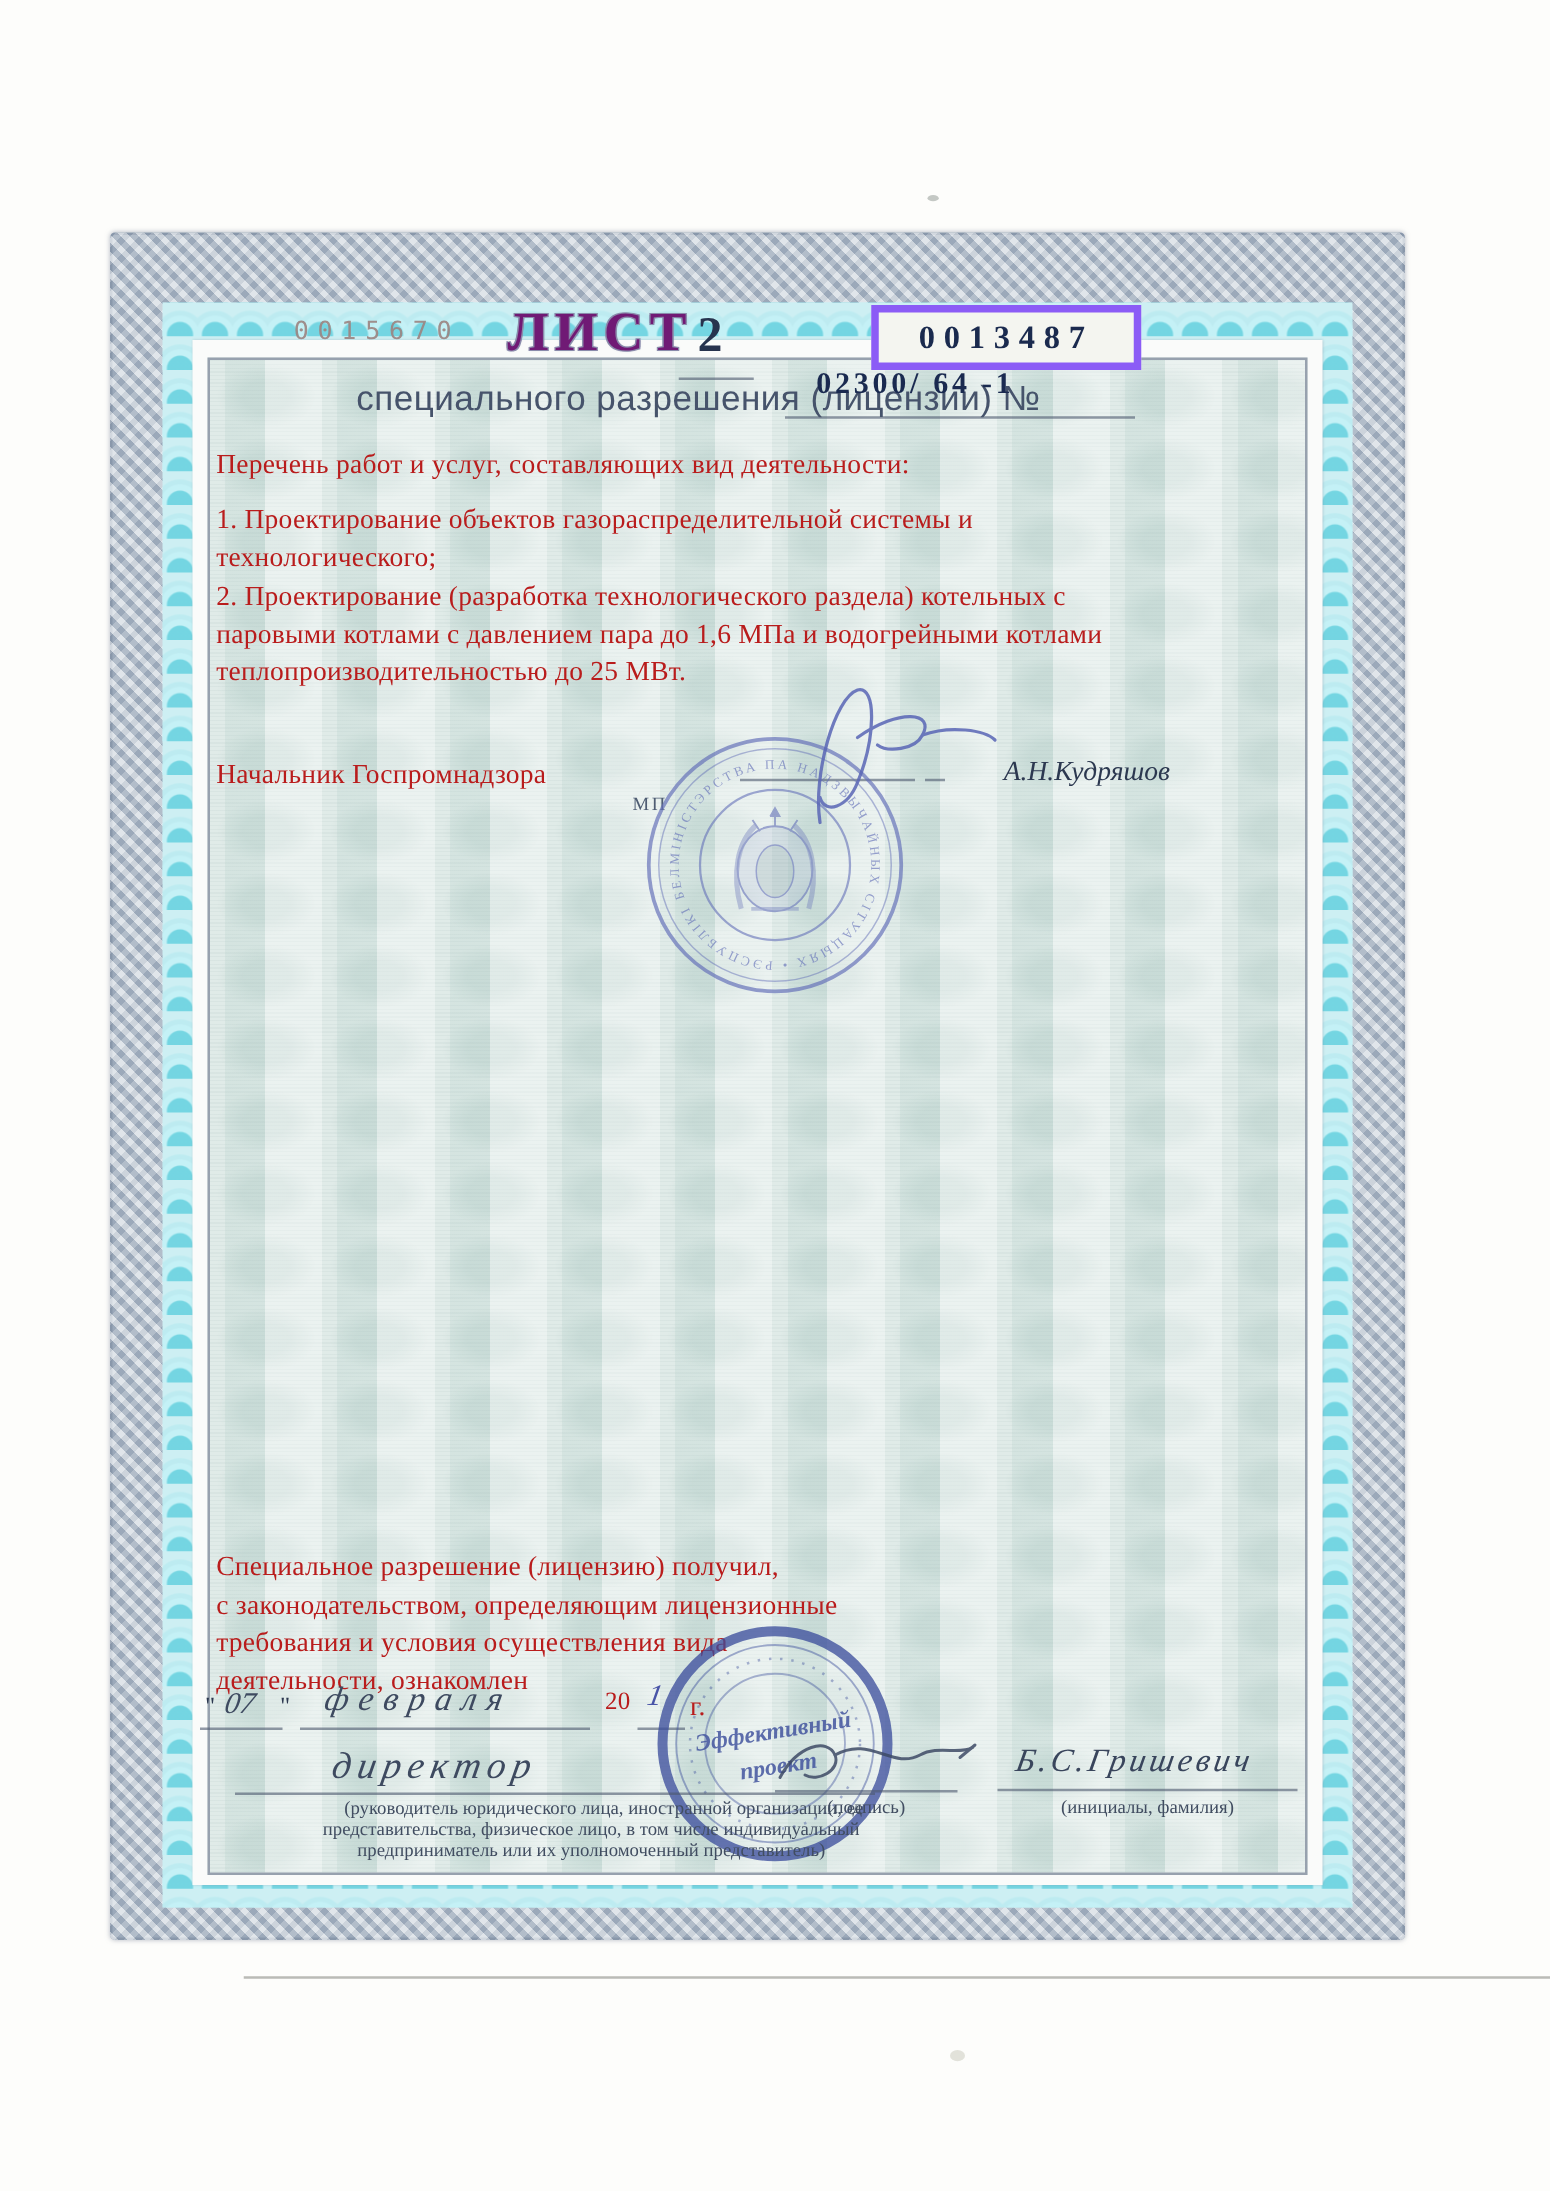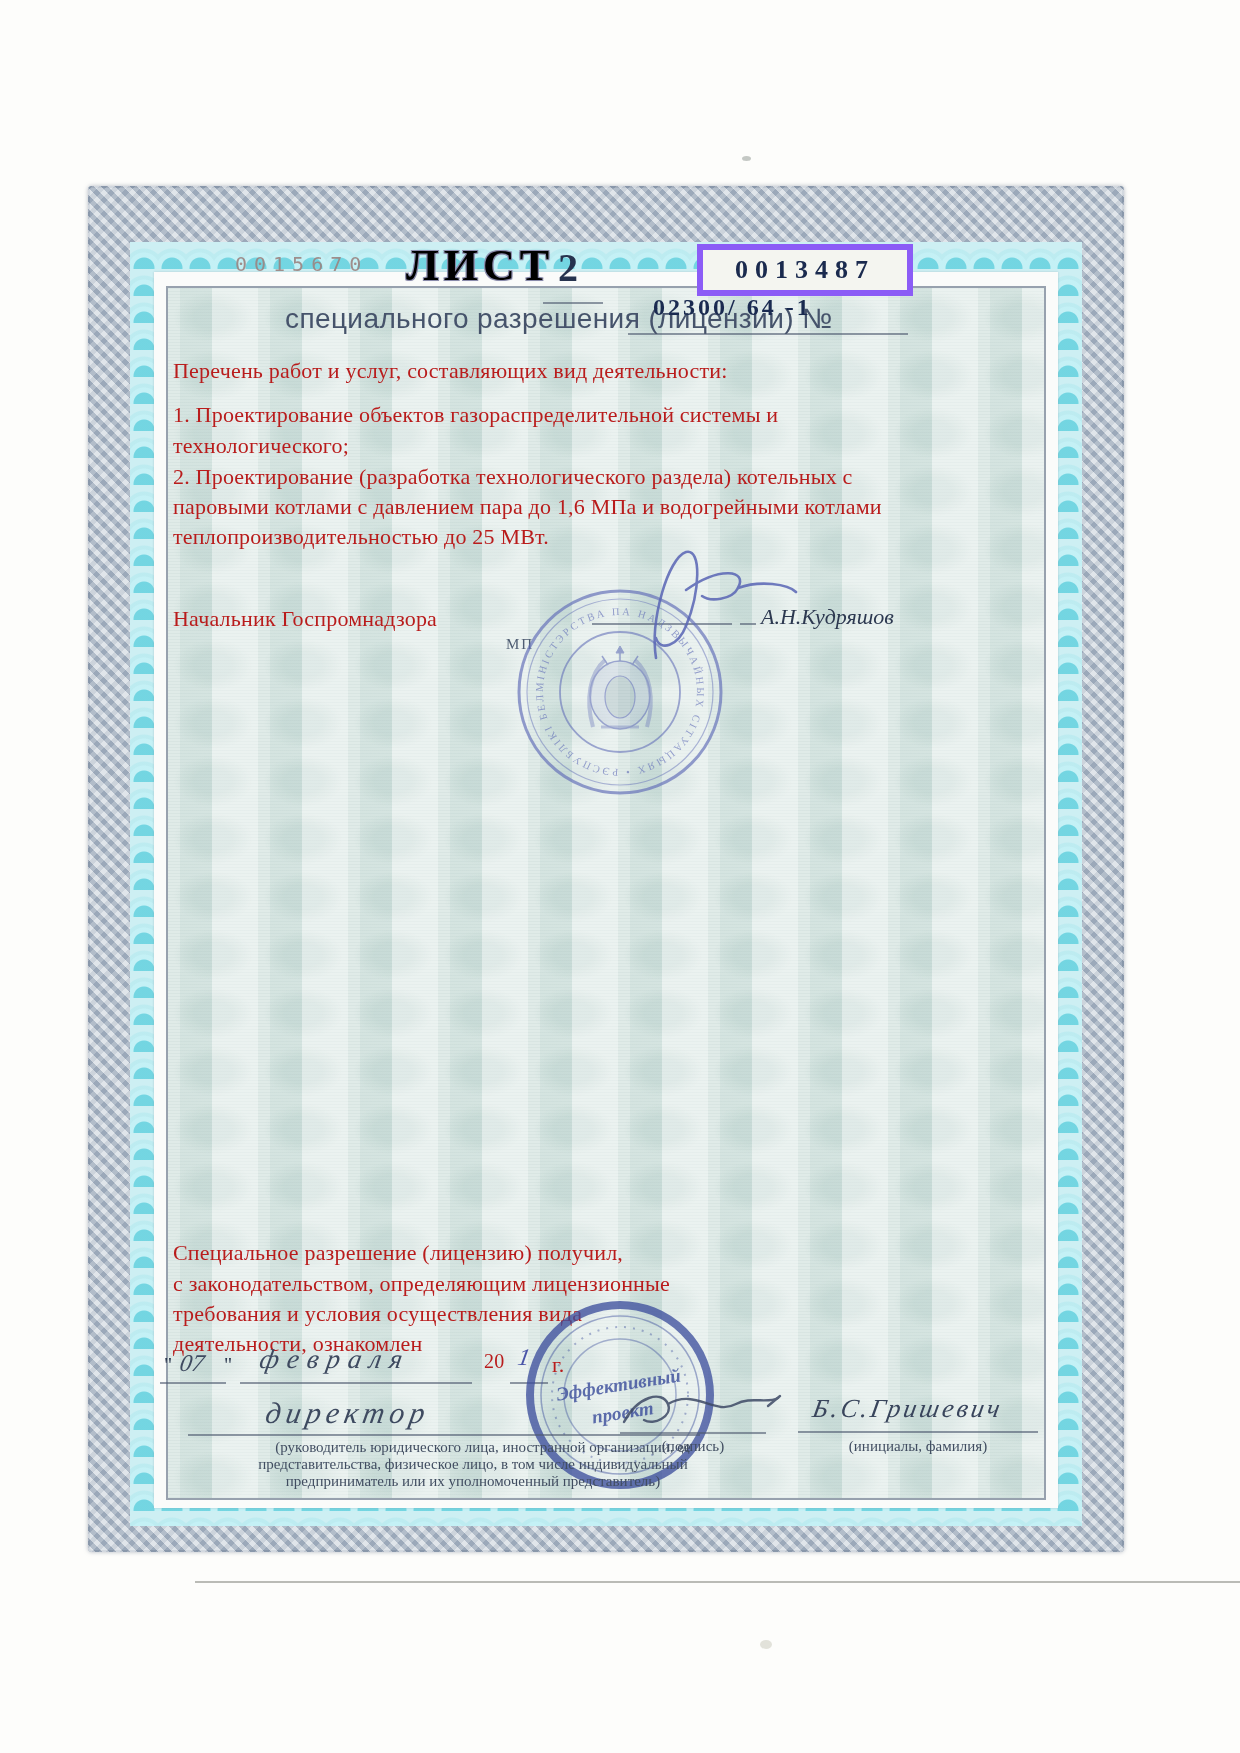--- a/index.html
+++ b/index.html
@@ -34,21 +34,21 @@
   .body-text{font-size:22px;color:#b91c1c;letter-spacing:.2px;}
   .rule{position:absolute;height:2px;background:#4c586e;opacity:.6;}
   .hand{font-family:"Liberation Serif",serif;font-style:italic;color:#3e4a60;
         transform:skewX(-10deg);}
   .caption{font-size:15px;color:#414d61;text-align:center;white-space:nowrap;}
 
   
   .serial{left:147px;top:66px;font-family:"DejaVu Sans Mono",monospace;
           font-size:20px;letter-spacing:7px;color:#9b8481;opacity:.9;}
   .sheet-word{left:318px;top:54px;font-size:44px;font-weight:700;letter-spacing:5px;
-          color:#000000;text-shadow:1px 1px 0 #8a8bab,-1px -1px 0 #8a8bab,1px -1px 0 #8a8bab,-1px 1px 0 #8a8bab,0 0 2px rgba(120,120,150,.5);}
+          color:#701a75;text-shadow:1px 1px 0 #8a8bab,-1px -1px 0 #8a8bab,1px -1px 0 #8a8bab,-1px 1px 0 #8a8bab,0 0 2px rgba(120,120,150,.5);}
   .sheet-num{left:470px;top:58px;font-size:40px;font-weight:700;color:#27334e;}
   .form-box{left:609px;top:58px;width:204px;height:40px;background:#f4f5f0;
           border:6px solid #8b5cf6;display:flex;align-items:center;justify-content:center;}
   .form-box span{font-size:26px;font-weight:700;letter-spacing:7px;color:#1a2a4e;}
   .license-label{left:197px;top:117px;font-family:"Liberation Sans",sans-serif;
           font-size:28px;color:#46536b;letter-spacing:.4px;}
   .license-number{left:565px;top:108px;font-size:24px;font-weight:700;
           letter-spacing:3px;color:#1a2a50;}
 
   
@@ -90,21 +90,21 @@
     <div class="abs body-text" style="left:85px;top:172px;">Перечень работ и услуг, составляющих вид деятельности:</div>
     <div class="abs body-text" style="left:85px;top:216px;">1. Проектирование объектов газораспределительной системы и</div>
     <div class="abs body-text" style="left:85px;top:247px;">технологического;</div>
     <div class="abs body-text" style="left:85px;top:278px;">2. Проектирование (разработка технологического раздела) котельных с</div>
     <div class="abs body-text" style="left:85px;top:308px;">паровыми котлами с давлением пара до 1,6 МПа и водогрейными котлами</div>
     <div class="abs body-text" style="left:85px;top:338px;">теплопроизводительностью до 25 МВт.</div>
 
     <div class="abs body-text" style="left:85px;top:420px;">Начальник Госпромнадзора</div>
     <div class="rule" style="left:504px;top:437px;width:140px;"></div>
     <div class="rule" style="left:652px;top:437px;width:16px;"></div>
-    <div class="abs" style="left:673px;top:418px;font-style:italic;font-size:22px;color:#2c3850;">А.Н.Кудряшов</div>
+    <div class="abs" style="left:715px;top:418px;font-style:italic;font-size:22px;color:#2c3850;">А.Н.Кудряшов</div>
     <div class="abs mp" style="left:418px;top:450px;">МП</div>
 
     <div class="svg-wrap blur" style="left:417px;top:391px;opacity:.8;">
       <svg width="230" height="230" viewBox="0 0 230 230">
         <g fill="none" stroke="#6470b8">
           <circle cx="115" cy="115" r="101" stroke-width="3" opacity=".85"></circle>
           <circle cx="115" cy="115" r="93" stroke-width="1.2" opacity=".6"></circle>
           <circle cx="115" cy="115" r="60" stroke-width="1.8" opacity=".75"></circle>
         </g>
         <defs>

